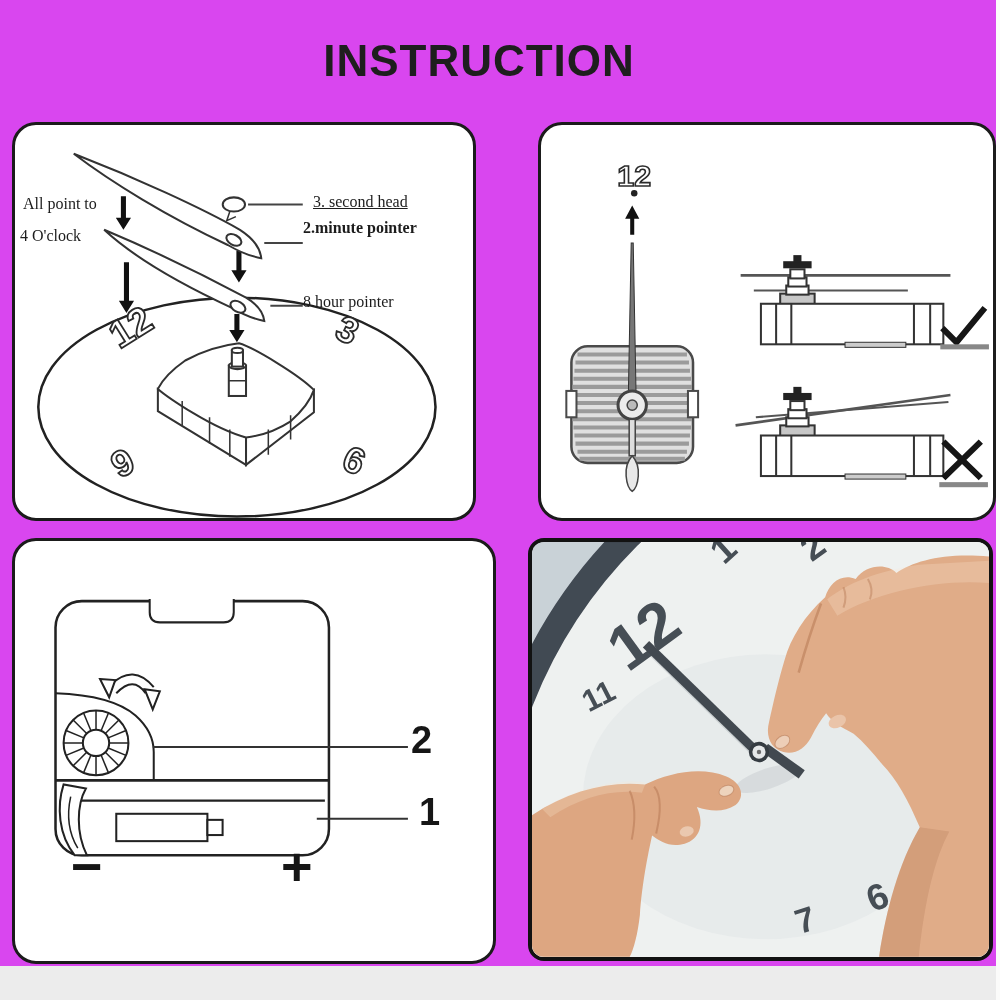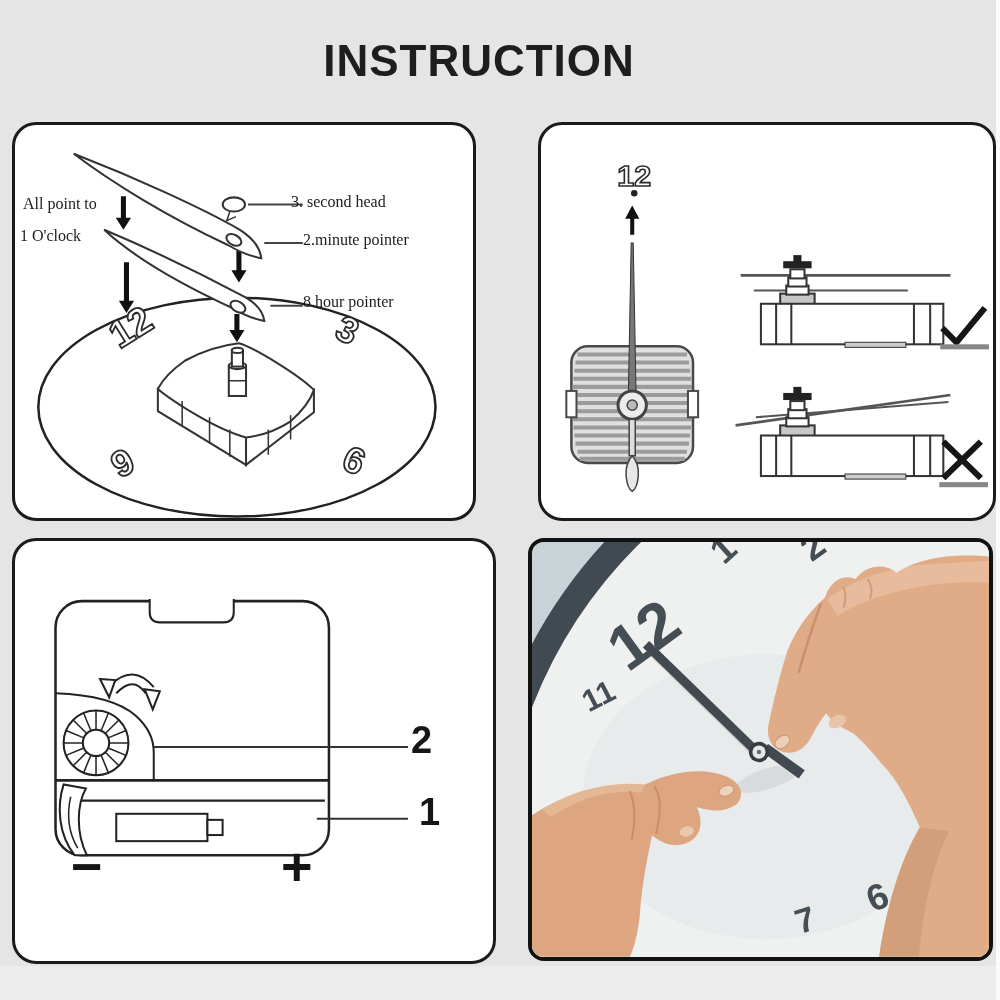--- a/index.html
+++ b/index.html
@@ -1,16 +1,16 @@
 <!DOCTYPE html>
 <html><head>
 <meta charset="utf-8">
 <style>
   html,body{margin:0;padding:0;background:#fbfbfa;}
-  #page{position:relative;width:996px;height:1000px;background:#e5e5e5;overflow:hidden;
+  #page{position:relative;width:996px;height:1000px;background:#d946ef;overflow:hidden;
         font-family:"Liberation Sans",sans-serif;}
   .title{position:absolute;top:36px;left:0;width:958px;text-align:center;
          font:700 44px "Liberation Sans",sans-serif;letter-spacing:1px;color:#1e1e1e;}
   .panel{position:absolute;background:#ffffff;border:3px solid #1b1b1b;border-radius:24px;overflow:hidden;}
   .panel svg{position:absolute;left:0;top:0;width:100%;height:100%;}
   #panel-photo{border:4px solid #121212;border-radius:16px;}
   .lbl{position:absolute;font-family:"Liberation Serif",serif;font-size:16px;color:#1c1c1c;white-space:nowrap;}
   .num{position:absolute;font-family:"Liberation Sans",sans-serif;font-weight:700;color:#161616;line-height:1;}
   .outnum{font-family:"Liberation Sans",sans-serif;font-weight:700;fill:#ffffff;stroke:#2b2b2b;}
   .dialnum{font-family:"Liberation Sans",sans-serif;font-weight:700;fill:#3e454c;}
@@ -71,23 +71,23 @@
         <path d="M212 85 L209 94 L218 90" fill="none" stroke-width="1.5"></path>
       </g>
 
       <g stroke="#444" stroke-width="2">
         <line x1="230" y1="78" x2="284" y2="78"></line>
         <line x1="246" y1="116" x2="284" y2="116"></line>
         <line x1="252" y1="178" x2="284" y2="178"></line>
       </g>
     </svg>
     <span class="lbl" style="left:8px;top:70px;">All point to</span>
-    <span class="lbl" style="left:5px;top:102px;">1 O'clock</span>
-    <span class="lbl" style="left:276px;top:68px;">3. second head</span>
-    <span class="lbl" style="left:288px;top:106px;">2.minute pointer</span>
+    <span class="lbl" style="left:5px;top:102px;">4 O'clock</span>
+    <span class="lbl" style="left:298px;top:68px;text-decoration:underline;">3. second head</span>
+    <span class="lbl" style="left:288px;top:94px;font-weight:bold;">2.minute pointer</span>
     <span class="lbl" style="left:288px;top:168px;">8.hour pointer</span>
   </div>
 
   <div class="panel" id="panel-align" style="left:538px;top:122px;width:452px;height:393px;">
     <svg viewBox="0 0 446 387">
       <text class="outnum" stroke-width="1.6" font-size="30" text-anchor="middle" x="92" y="60">12</text>
       <circle cx="92" cy="67" r="3.2" fill="#222"></circle>
       <path d="M88 108 L88 92 L83 92 L90 79 L97 92 L92 92 L92 108 Z" fill="#111"></path>
 
       <g>

